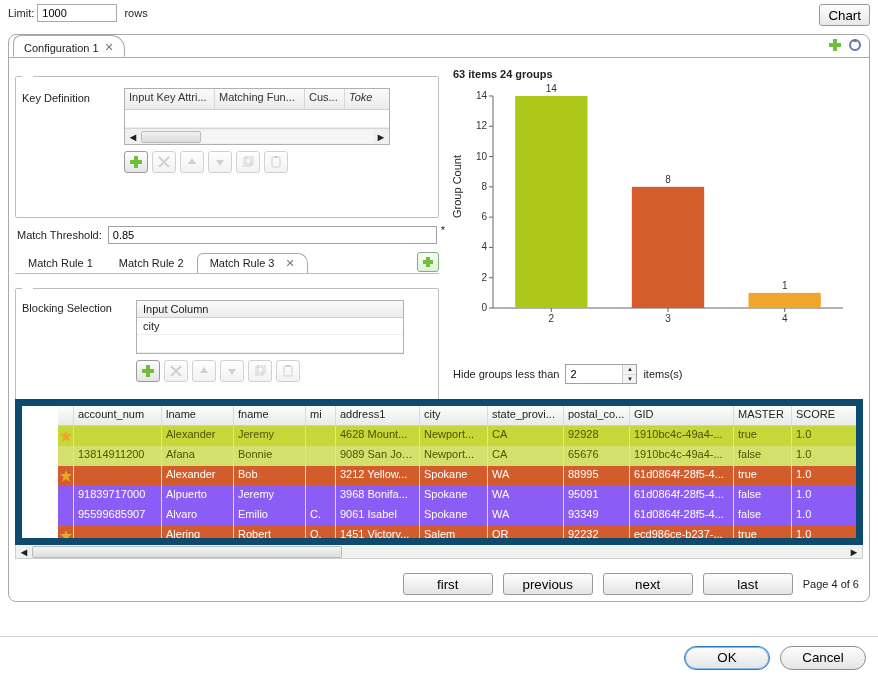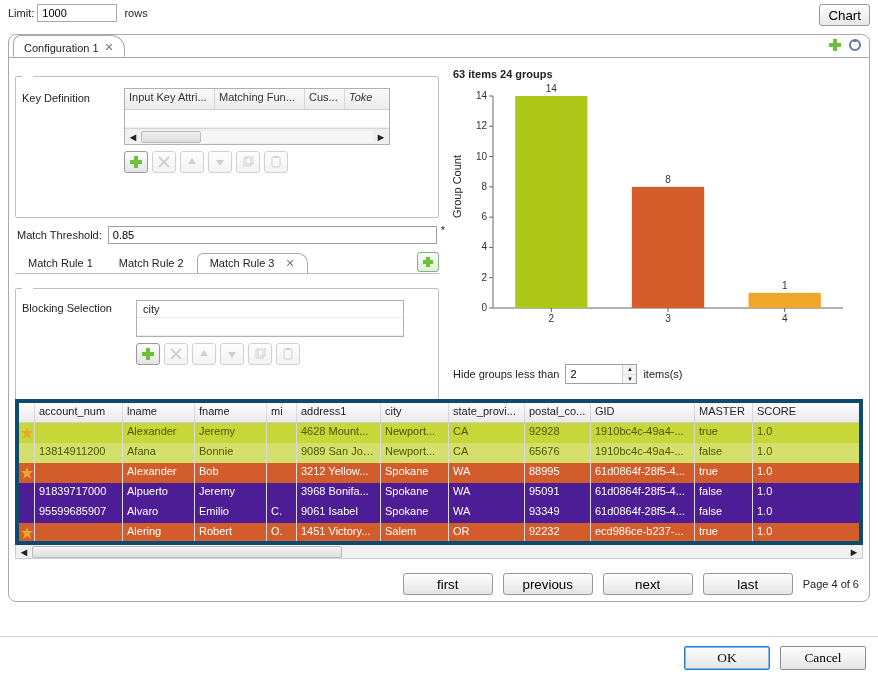--- a/index.html
+++ b/index.html
@@ -276,24 +276,25 @@
   }
   .spinner .btns div:first-child { border-bottom: 1px solid #dcdcdc; }
 
   
   #grid-wrap {
     position: absolute;
     left: 6px; right: 6px; top: 364px;
     height: 160px;
   }
   #grid {
-    border: 4px solid #0c4a6e;
+    border: 7px solid #0c4a6e;
     height: 146px;
     overflow: hidden;
     background: #fff;
+    padding-left: 36px;
   }
   #grid .ghdr, #grid .grow {
     display: flex;
     height: 20px;
   }
   #grid .ghdr {
     background: linear-gradient(#fdfdfd,#eaeaea);
     border-bottom: 1px solid #cfcfcf;
   }
   #grid .ghdr div, #grid .grow div {
@@ -310,21 +311,21 @@
   .gc5 { width: 68px; }
   .gc6 { width: 76px; }
   .gc7 { width: 66px; }
   .gc8 { width: 104px; }
   .gc9 { width: 58px; }
   .gc10 { width: 62px; border-right: none !important; }
 
   .grow.grp0 { background: #c7d73a; color: #4c5600; }
   .grow.grp0.fade { background: #d5e06c; }
   .grow.grp1 { background: #d35c2c; color: #fff; }
-  .grow.grp1.fade { background: #4c1d95; }
+  .grow.grp1.fade { background: #8b5cf6; }
 
   #grid-hscroll {
     height: 14px;
     background: #f0f0f0;
     border: 1px solid #cfcfcf; border-top: none;
     display: flex; align-items: center;
   }
   #grid-hscroll .arrow { width: 16px; display:flex; align-items:center; justify-content:center; }
   #grid-hscroll .track { flex:1; position: relative; height: 12px; }
   #grid-hscroll .thumb {
@@ -355,23 +356,22 @@
     height: 42px;
     border-top: 1px solid #d6d6d6;
     display: flex; justify-content: flex-end; align-items: center;
     gap: 10px;
     padding-right: 12px;
     background: #fff;
   }
   .dlg-btn {
     width: 86px; height: 24px;
     background: linear-gradient(#fefefe,#e4e4e4);
-    border: 1px solid #8c8c8c; border-radius: 2px;
+    border: 1px solid #8c8c8c; border-radius: 12px;
     cursor: pointer;
-    font-family: Liberation Serif, serif;
   }
   .dlg-btn.primary {
     border: 1px solid #2f7ac9;
     box-shadow: 0 0 0 1px #7bb8f0 inset;
   }
 </style>
 </head>
 <body>
 
 <div id="topbar">
@@ -488,20 +488,21 @@
             </svg>
           </span>
       </div>
 
       <fieldset class="group" id="blocking">
         <legend>&nbsp;</legend>
         <div class="blocking-inner">
           <div class="blocking-label">Blocking Selection</div>
           <div class="blocking-right">
             <div class="blocklist">
+              <div class="hdr">Input Column</div>
               <div class="li">city</div>
               <div class="li empty"></div>
             </div>
             <div class="tbl-btnrow">
               <span class="mini-btn">
                   <svg width="12" height="12">
                     <rect x="4" y="0" width="4" height="12" fill="#6fbf3d"></rect>
                     <rect x="0" y="4" width="12" height="4" fill="#6fbf3d"></rect>
                   </svg>
                 </span>

